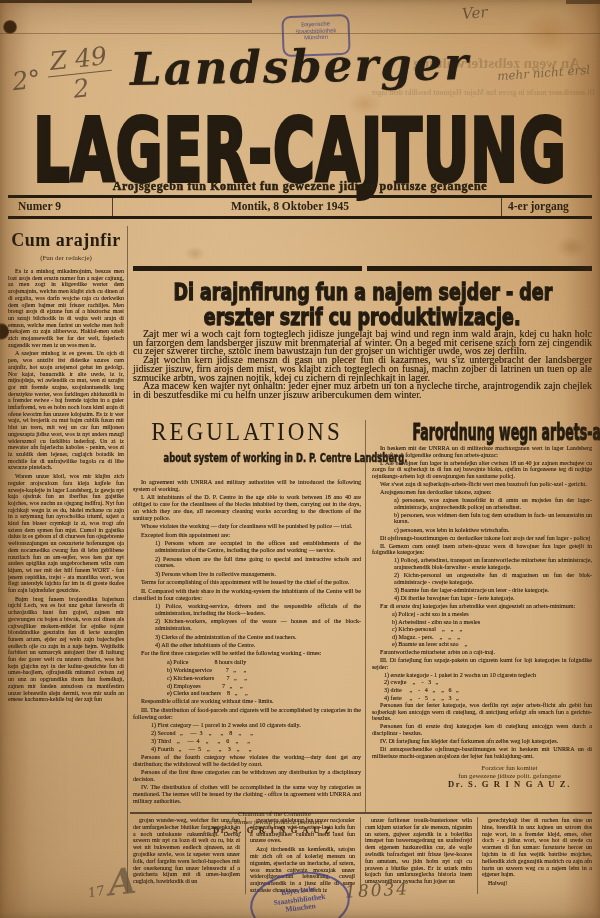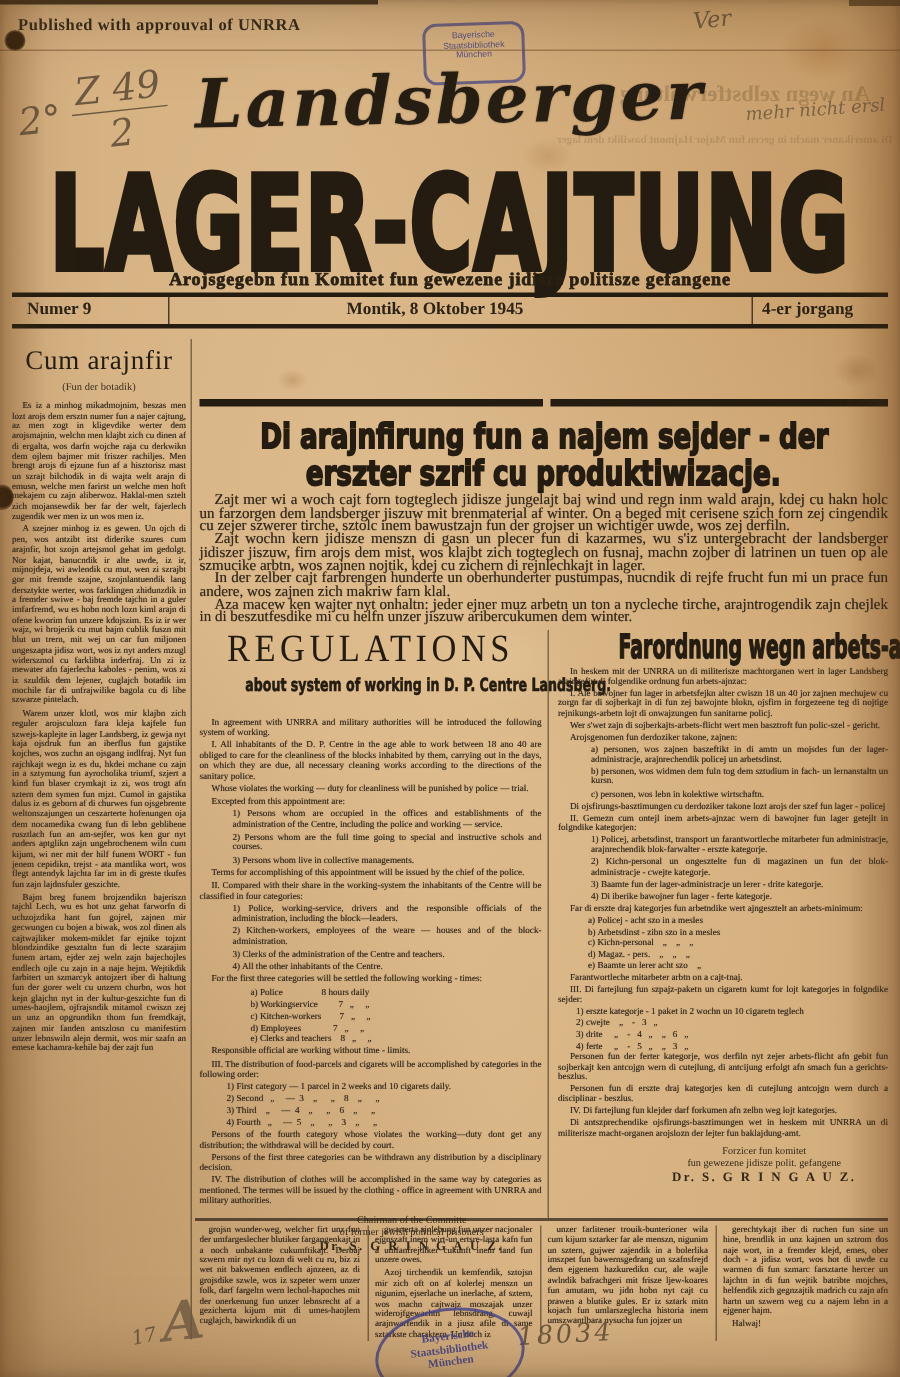--- a/index.html
+++ b/index.html
@@ -40,21 +40,21 @@
         font-size:57px;letter-spacing:1px;color:#241c10;-webkit-text-stroke:2.6px #241c10;
         transform:scale(1.0,1.52);transform-origin:center top;white-space:nowrap;}
   .subtitle{left:0;top:179px;width:600px;text-align:center;font-family:Liberation Serif, serif;
         font-weight:bold;font-size:12px;letter-spacing:.6px;color:#2a2113;-webkit-text-stroke:.5px #2a2113;}
   .bar{background:#241c10;}
   .issuerow{font-size:11.5px;font-weight:bold;color:#2c2315;}
   .vrule{width:1px;background:rgba(40,30,18,.8);}
   .vdiv{width:1px;background:rgba(48,38,24,.55);}
   .hdiv{height:1.5px;background:rgba(40,30,18,.7);}
   
-  .lc-title{font-size:18px;font-weight:normal;text-align:center;color:#241c10;letter-spacing:.5px;}
+  .lc-title{font-size:18px;font-weight:bold;text-align:center;color:#241c10;letter-spacing:.5px;}
   .lc-byline{font-size:7px;text-align:center;margin:3px 0 6px;color:#3a2e1e;}
   .t6{font-size:6px;line-height:6.7px;text-align:justify;color:#3a2e20;
       text-shadow:0 0 .5px rgba(58,46,32,.75);}
   .t6 p{margin:0 0 2px;text-indent:7px;}
   
   .headline span{display:inline-block;white-space:nowrap;font-family:"DejaVu Serif",serif;
       font-weight:bold;font-size:28px;letter-spacing:-.5px;color:#221a0e;
       transform:scale(.78,1.28);transform-origin:0 0;-webkit-text-stroke:.6px #221a0e;}
   .subhead{width:459px;text-align:center;}
   .subhead span{display:inline-block;white-space:nowrap;font-family:"DejaVu Sans",sans-serif;
@@ -91,21 +91,20 @@
   <div class="abs edge-tr"></div>
   <div class="abs hole" style="left:3px;top:20px;width:14px;height:14px;"></div>
   <div class="abs hole" style="left:-6px;top:323px;width:15px;height:17px;"></div>
   <div class="abs stain" style="left:520px;top:12px;width:58px;height:42px;background:radial-gradient(closest-side,rgba(158,98,40,.32),transparent);"></div>
   <div class="abs stain" style="left:348px;top:92px;width:34px;height:24px;background:radial-gradient(closest-side,rgba(150,95,42,.22),transparent);"></div>
   <div class="abs stain" style="left:556px;top:236px;width:30px;height:22px;background:radial-gradient(closest-side,rgba(140,88,38,.3),transparent);"></div>
   <div class="abs stain" style="left:55px;top:630px;width:46px;height:34px;background:radial-gradient(closest-side,rgba(150,100,45,.16),transparent);"></div>
   <div class="abs stain" style="left:185px;top:246px;width:20px;height:15px;background:radial-gradient(closest-side,rgba(140,90,40,.25),transparent);"></div>
   <div class="abs stain" style="left:290px;top:410px;width:90px;height:60px;background:radial-gradient(closest-side,rgba(255,236,195,.12),transparent);"></div>
 
-  <div class="abs approval">Published with approuval of UNRRA</div>
   <div class="abs stamp-box">
     <div>Bayerische</div>
     <div>Staatsbibliothek</div>
     <div>München</div>
   </div>
   <div class="abs pencil" style="left:462px;top:4px;font-size:15px;transform:rotate(-5deg);">Ver</div>
   <div class="abs toprule"></div>
 
   <div class="abs pencil" style="left:12px;top:46px;font-size:25px;transform:rotate(-6deg);">
     <span style="vertical-align:14px;">2°</span>
@@ -130,21 +129,21 @@
   <div class="abs issuerow c" style="left:0;top:200px;width:580px;">Montik, 8 Oktober 1945</div>
   <div class="abs issuerow" style="left:508px;top:200px;">4-er jorgang</div>
   <div class="abs vrule" style="left:112px;top:197px;height:19px;"></div>
   <div class="abs vrule" style="left:501px;top:197px;height:19px;"></div>
   <div class="abs bar" style="left:8px;top:216px;width:584px;height:3px;"></div>
 
   <div class="abs vdiv" style="left:127px;top:226px;height:667px;"></div>
 
   <div class="abs" style="left:8px;top:230px;width:116px;height:660px;overflow:hidden;">
     <div class="lc-title">Cum arajnfir</div>
-    <div class="lc-byline">(Fun der botadik)</div>
+    <div class="lc-byline">(Fun der redakcje)</div>
     <div class="t6">
       <p>Es iz a minhog mikadmojnim, beszas men lozt arojs dem ersztn numer fun a najer cajtung, az men zogt in kligevdike werter dem arojsmajnin, welchn men klajbt zich cu dinen af di ergalta, wos darfn wojche raja cu derkwikn dem ojlem bajmer mit friszer rachiljes. Men brengt arojs di ejzune fun af a hisztorisz mast un szrajt bilchodik in di wajta welt arajn di emusn, welche men farirst un welche men hoft mekajem cu zajn aliberwoz. Haklal-men sztelt zich mojansewdik ber far der welt, fajerlech zugendik wer men iz un wos men iz.</p>
       <p>A szejner minhog iz es gewen. Un ojch di pen, wos antzibt itst diderike szures cum arajnfir, hot szojn artejsmol gehat im gedolgt. Nor kajat, banucndik ir alte uwde, iz ir, mijnojdeja, wi awlendik cu mut, wen zi szrajbt gor mit fremde szajne, szojnlantuendik lang dersztykte werter, wos farklingen zhidunzdik in a fremder swiwe - baj fremde tajchn in a guler imfarfremd, wu es hobn noch lozn kiml arajn di ofene kworim fun unzere kdojszim. Es iz ir wer wajz, wi brojerik cu mut bajm cublik fuszn mit blut un trern, mit wej un car fun miljonen ungeszapta jidisz wort, wos iz nyt anders mzugl widerszmol cu farklibta inderfraj. Un zi iz mewater afn fajerlecha kaboles - penim, wos zi iz szuldik dem lejener, cuglajch botadik im mochile far di unfrajwilike bagola cu di libe szwarze pintelach.</p>
       <p>Warem unzer klotl, wos mir klajbn zich reguler arojsculozn fara kleja kajfele fun szwejs-kaplejte in lager Landsberg, iz gewja nyt kaja ojsdruk fun an iberflus fun gajstike kojches, wos zuchn an ojsgang indlfraj. Nyt fun rajchkajt wegn iz es du, hkdei mchane cu zajn in a sztymung fun ayrocholika triumf, szjert a kind fun blaser crymkajt iz zi, wos trogt afn sztern dem symen fun mjzt. Cumol in gajstika dalus iz es geborn af di churwes fun ojsgebrente weltonszajungen un ceszarterte hofenungen oja dem nocamedika cwang fun di lebn geblibene rusztlach fun an am-sejfer, wos ken gur nyt anders aptglikn zajn ungebrochenem wiln cum kijum, wi ner mit der hilf funem WORT - fun jenem cepidikn, trejst - ata mantlika wort, wos flegt antendyk lajchta far im in di greste tkufes fun zajn lajdnsfuler geszichte.</p>
       <p>Bajm breg funem brojzendikn bajeriszn tajchl Lech, wu es hot unz gehat farworfn di uchzojzdika hant fun gojrel, zajnen mir gecwungen cu bojen a biwak, wos zol dinen als cajtwajliker mokem-miklet far ejnike tojznt blondzindike gesztaltn fun di lecte szarajim funem artam, ejder zej weln zajn bajechojles endlech ojle cu zajn in a naje hejm. Wejtikdik farbitert un szmarcyk antojzert iber di haltung fun der gorer welt cu unzern churbn, wos hot kejn glajchn nyt in der kultur-geszichte fun di umes-haojlem, ojfrajsndik mitamol cwiszn zej un unz an opgrundikn thom fun fremdkajt, zajnen mir fanden antszlosn cu manifestirn unzer lebnswiln alejn dermit, wos mir szafn an emese kachamra-kehile baj der zajt fun</p>
     </div>
   </div>
 
   <div class="abs bar" style="left:133px;top:266px;width:229px;height:5px;"></div>
   <div class="abs bar" style="left:367px;top:266px;width:225px;height:5px;"></div>
@@ -152,21 +151,20 @@
   <div class="abs subhead" style="left:133px;top:303px;">
     <span>erszter szrif cu produktiwizacje.</span>
   </div>
   <div class="abs subhead" style="left:133px;top:278px;">
     <span>Di arajnfirung fun a najem sejder  -  der</span>
   </div>
 
   <div class="abs t7" style="left:133px;top:330px;width:459px;">
     <p>Zajt mer wi a woch cajt forn togteglech jidisze jungelajt baj wind und regn inm wald arajn, kdej cu hakn holc un farzorgen dem landsberger jiszuw mit brenmaterial af winter. On a beged mit cerisene szich forn zej cingendik cu zejer szwerer tirche, sztolc inem bawustzajn fun der grojser un wichtiger uwde, wos zej derfiln.</p>
     <p>Zajt wochn kern jidisze menszn di gasn un plecer fun di kazarmes, wu s'iz untergebracht der landsberger jidiszer jiszuw, firn arojs dem mist, wos klajbt zich togteglech on fusnaj, machn zojber di latrinen un tuen op ale szmucike arbtn, wos zajnen nojtik, kdej cu zichern di rejnlechkajt in lager.</p>
-    <p>In der zelber cajt farbrengen hunderte un oberhunderter pustumpas, nucndik di rejfe frucht fun mi un prace fun andere, wos zajnen zich makriw farn klal.</p>
     <p>Aza macew ken wajter nyt onhaltn: jeder ejner muz arbetn un ton a nycleche tirche, arajntrogendik zajn chejlek in di beszutfesdike mi cu helfn unzer jiszuw aribercukumen dem winter.</p>
   </div>
 
   <div class="abs vdiv" style="left:365px;top:420px;height:392px;"></div>
 
   <div class="abs" style="left:133px;top:418px;width:228px;">
     <div class="reg-title">REGULATIONS</div>
     <div class="reg-sub">
       <span>about system of working in D. P. Centre Landsberg.</span>
     </div>

